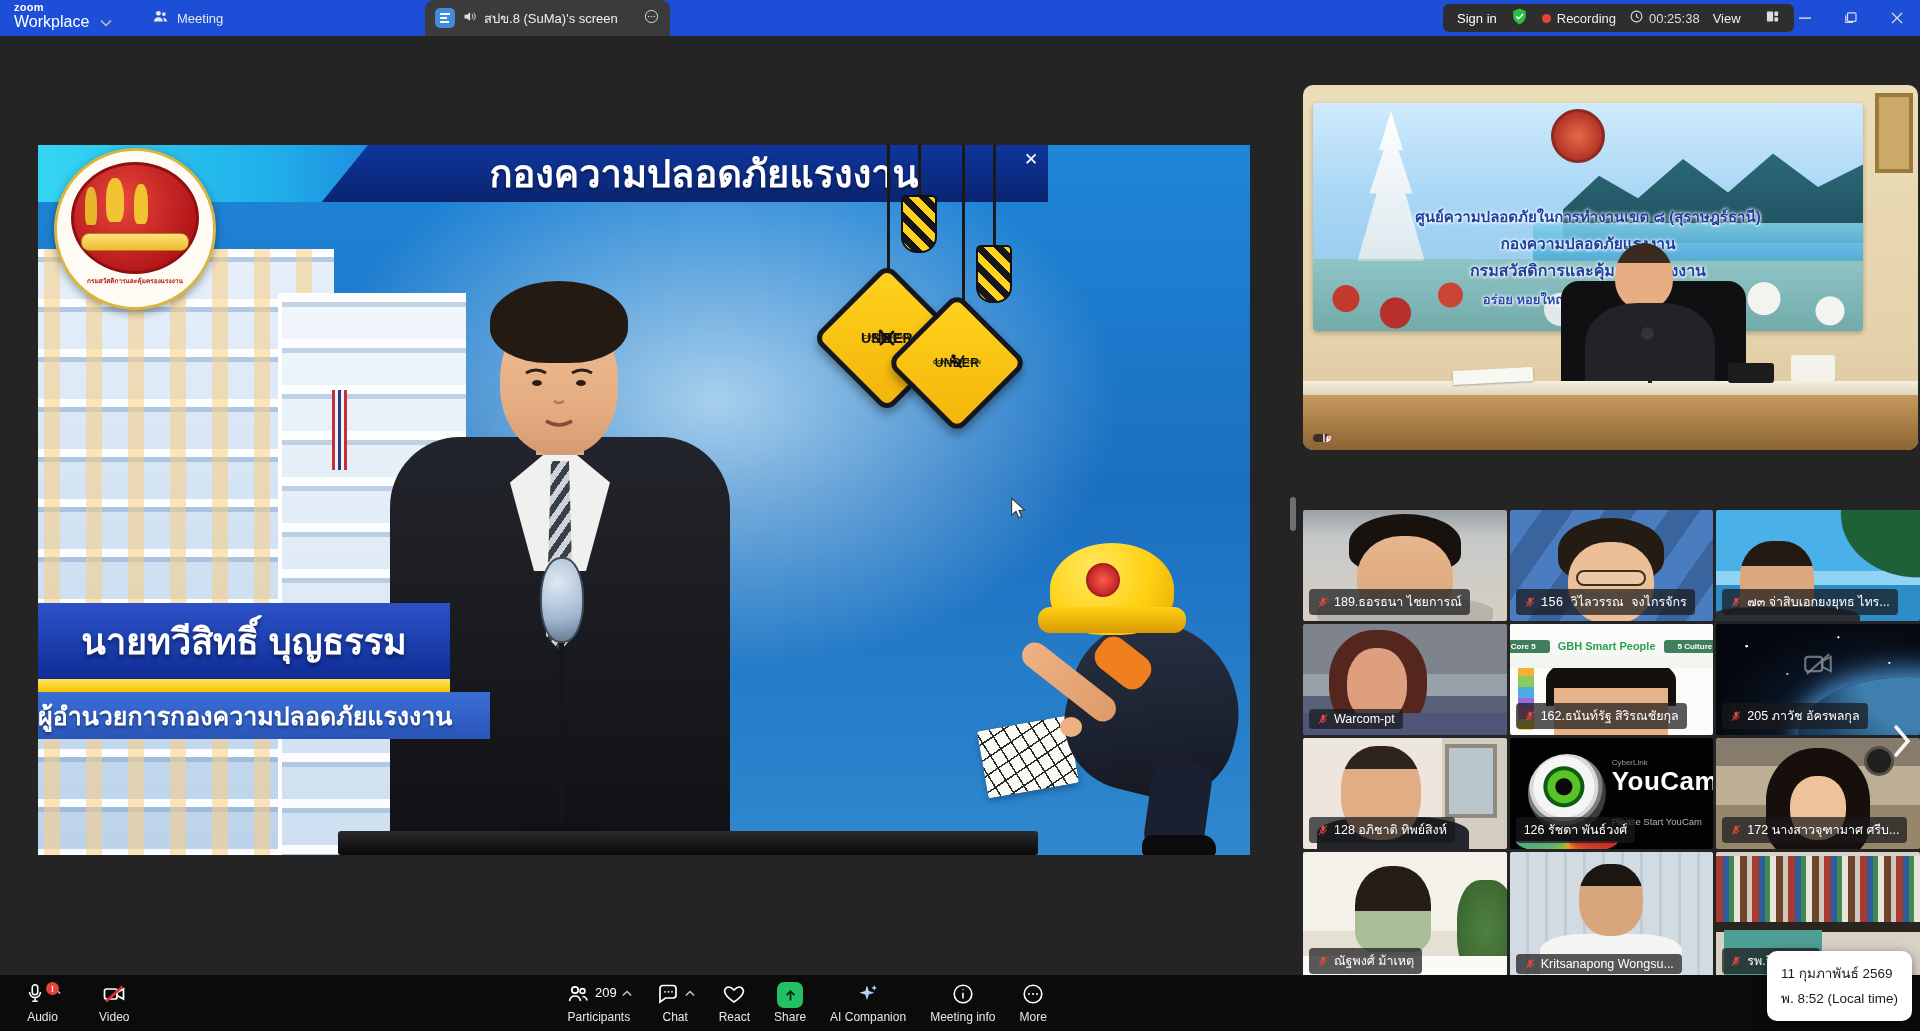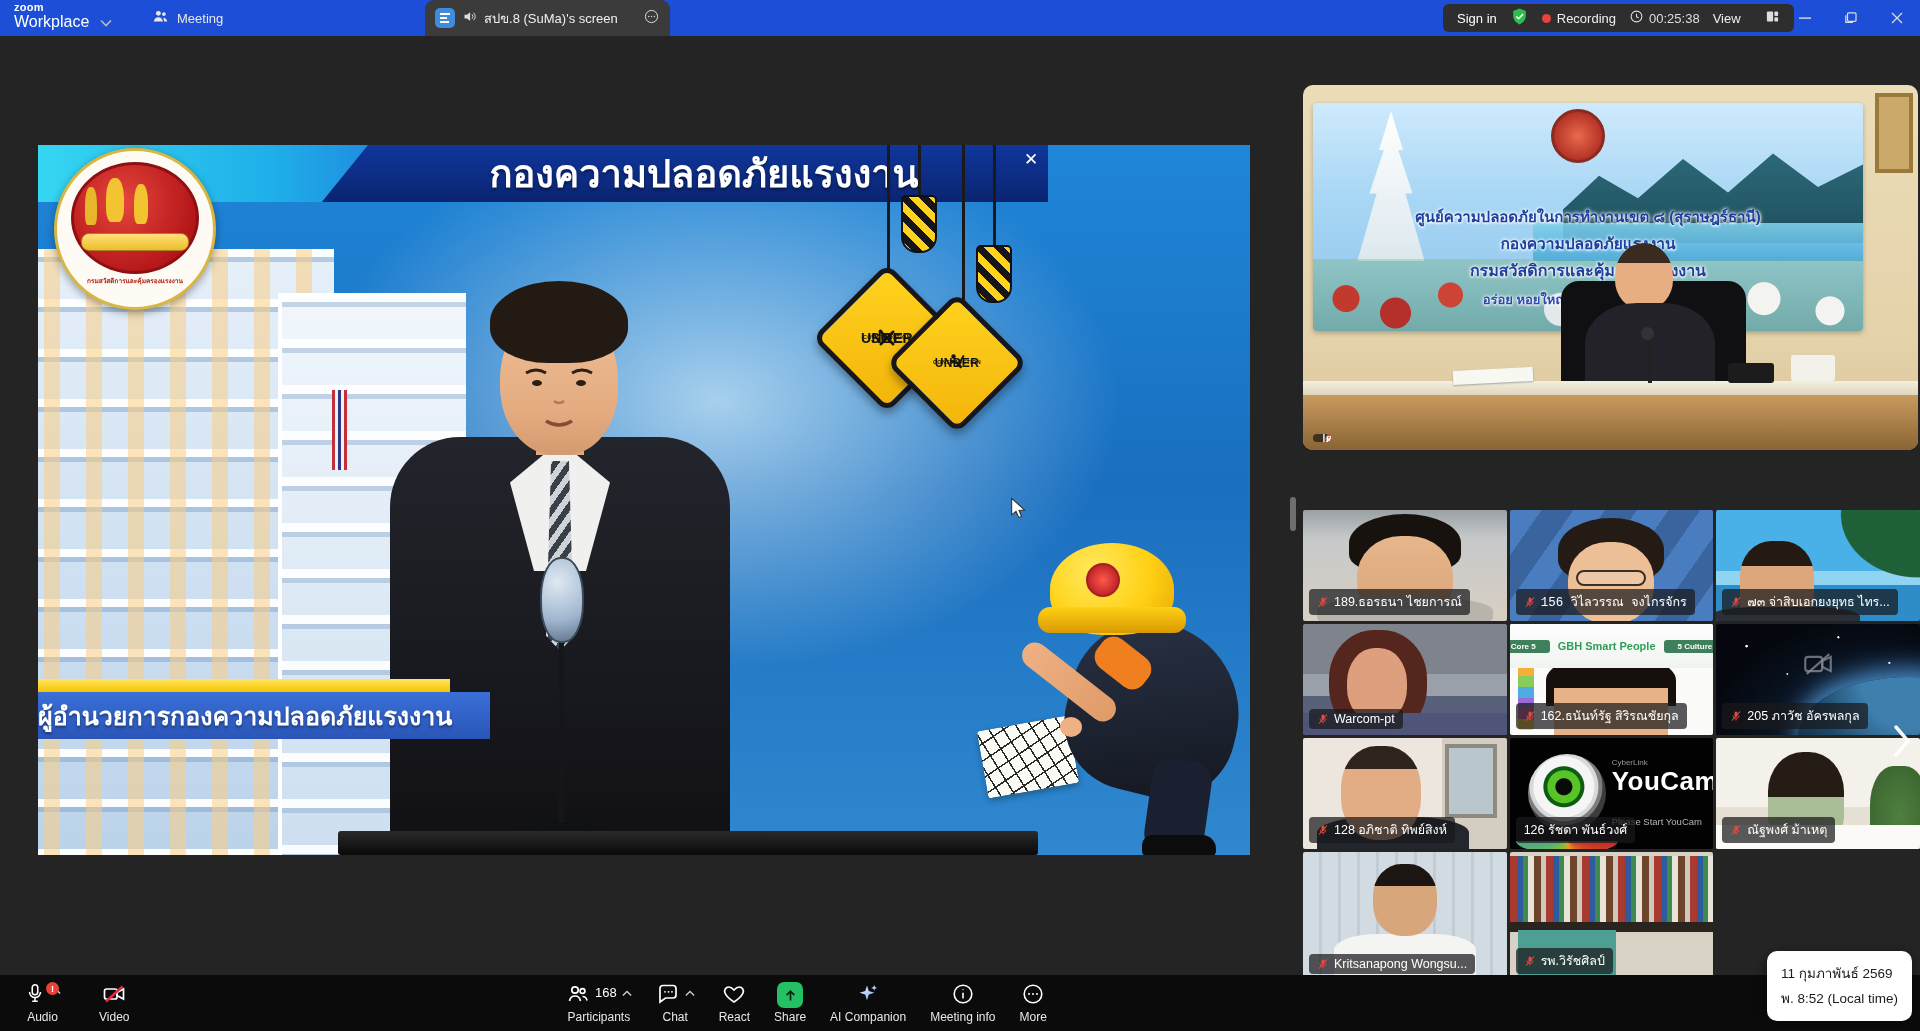--- a/index.html
+++ b/index.html
@@ -398,20 +398,21 @@
       <ellipse cx="29" cy="48" rx="5" ry="3" fill="#2a1d14"></ellipse>
         <ellipse cx="73" cy="48" rx="5" ry="3" fill="#2a1d14"></ellipse>
       <path d="M46 66q5 4 10 0" stroke="#b07a55" stroke-width="2.5" fill="none"></path>
       <path d="M38 86q13 8 26 0" stroke="#8a4a3a" stroke-width="3.5" fill="none"></path>
     </svg>
     <div class="mic-stand"></div>
     <div class="mic-head"></div>
     <div class="mic-base"></div>
     <div class="desk"></div>
 
+    <div class="np1">นายทวีสิทธิ์  บุญธรรม</div>
     <div class="np2"></div>
     <div class="np3">ผู้อำนวยการกองความปลอดภัยแรงงาน</div>
 
     <div class="wk-paper"></div>
     <div class="wk-body"></div>
     <div class="wk-arm"></div>
     <div class="wk-sleeve"></div>
     <div class="wk-hand"></div>
     <div class="wk-leg"></div>
     <div class="wk-shoe"></div>
@@ -579,20 +580,33 @@
       <div class="yc-text">
         <span class="yc-brand">CyberLink</span>
         <span class="yc-title">YouCam 5</span>
         <span class="yc-sub">Please Start YouCam</span>
       </div>
       <div class="pill">
         <span>126 รัชดา  พันธ์วงศ์</span>
       </div>
     </div>
 
+    <div class="tile t9">
+      <div class="d d1"></div>
+        <div class="d d2"></div>
+        <div class="d d3"></div>
+      <div class="pill">
+        <svg width="12" height="12" viewBox="0 0 24 24">
+            <path d="M12 3a3 3 0 0 1 3 3v5a3 3 0 0 1-6 0V6a3 3 0 0 1 3-3z" fill="#e84a3f"></path>
+            <path d="M6 11a6 6 0 0 0 12 0M12 17v4" stroke="#e84a3f" stroke-width="1.8" fill="none"></path>
+            <line x1="4" y1="21" x2="20" y2="3" stroke="#e84a3f" stroke-width="2.2"></line>
+          </svg>
+        <span>172 นางสาวจุฑามาศ ศรีบ...</span>
+      </div>
+    </div>
 
     <div class="tile t10">
       <div class="d d1"></div>
         <div class="d d2"></div>
         <div class="d d3"></div>
       <div class="pill">
         <svg width="12" height="12" viewBox="0 0 24 24">
             <path d="M12 3a3 3 0 0 1 3 3v5a3 3 0 0 1-6 0V6a3 3 0 0 1 3-3z" fill="#e84a3f"></path>
             <path d="M6 11a6 6 0 0 0 12 0M12 17v4" stroke="#e84a3f" stroke-width="1.8" fill="none"></path>
             <line x1="4" y1="21" x2="20" y2="3" stroke="#e84a3f" stroke-width="2.2"></line>
@@ -672,21 +686,21 @@
       <button class="tb">
         <span class="row">
           <span>
             <svg width="24" height="24" viewBox="0 0 24 24" fill="none" stroke="#fff" stroke-width="1.7">
                 <circle cx="9" cy="8" r="3.2"></circle>
                 <path d="M3.5 19c.6-3.4 2.8-5 5.5-5s4.9 1.6 5.5 5"></path>
                 <circle cx="16.5" cy="9" r="2.4"></circle>
                 <path d="M16.5 14.5c2.3 0 4 1.4 4.5 4"></path>
               </svg>
           </span>
-          <span class="count">168</span>
+          <span class="count">209</span>
           <span style="margin-top:4px">
             <svg width="10" height="7" viewBox="0 0 12 8" fill="none" stroke="#ccc" stroke-width="1.6">
                 <path d="M1 6.5l5-5 5 5"></path>
               </svg>
           </span>
         </span>
         <span>Participants</span>
       </button>
       <button class="tb">
         <span class="row">

